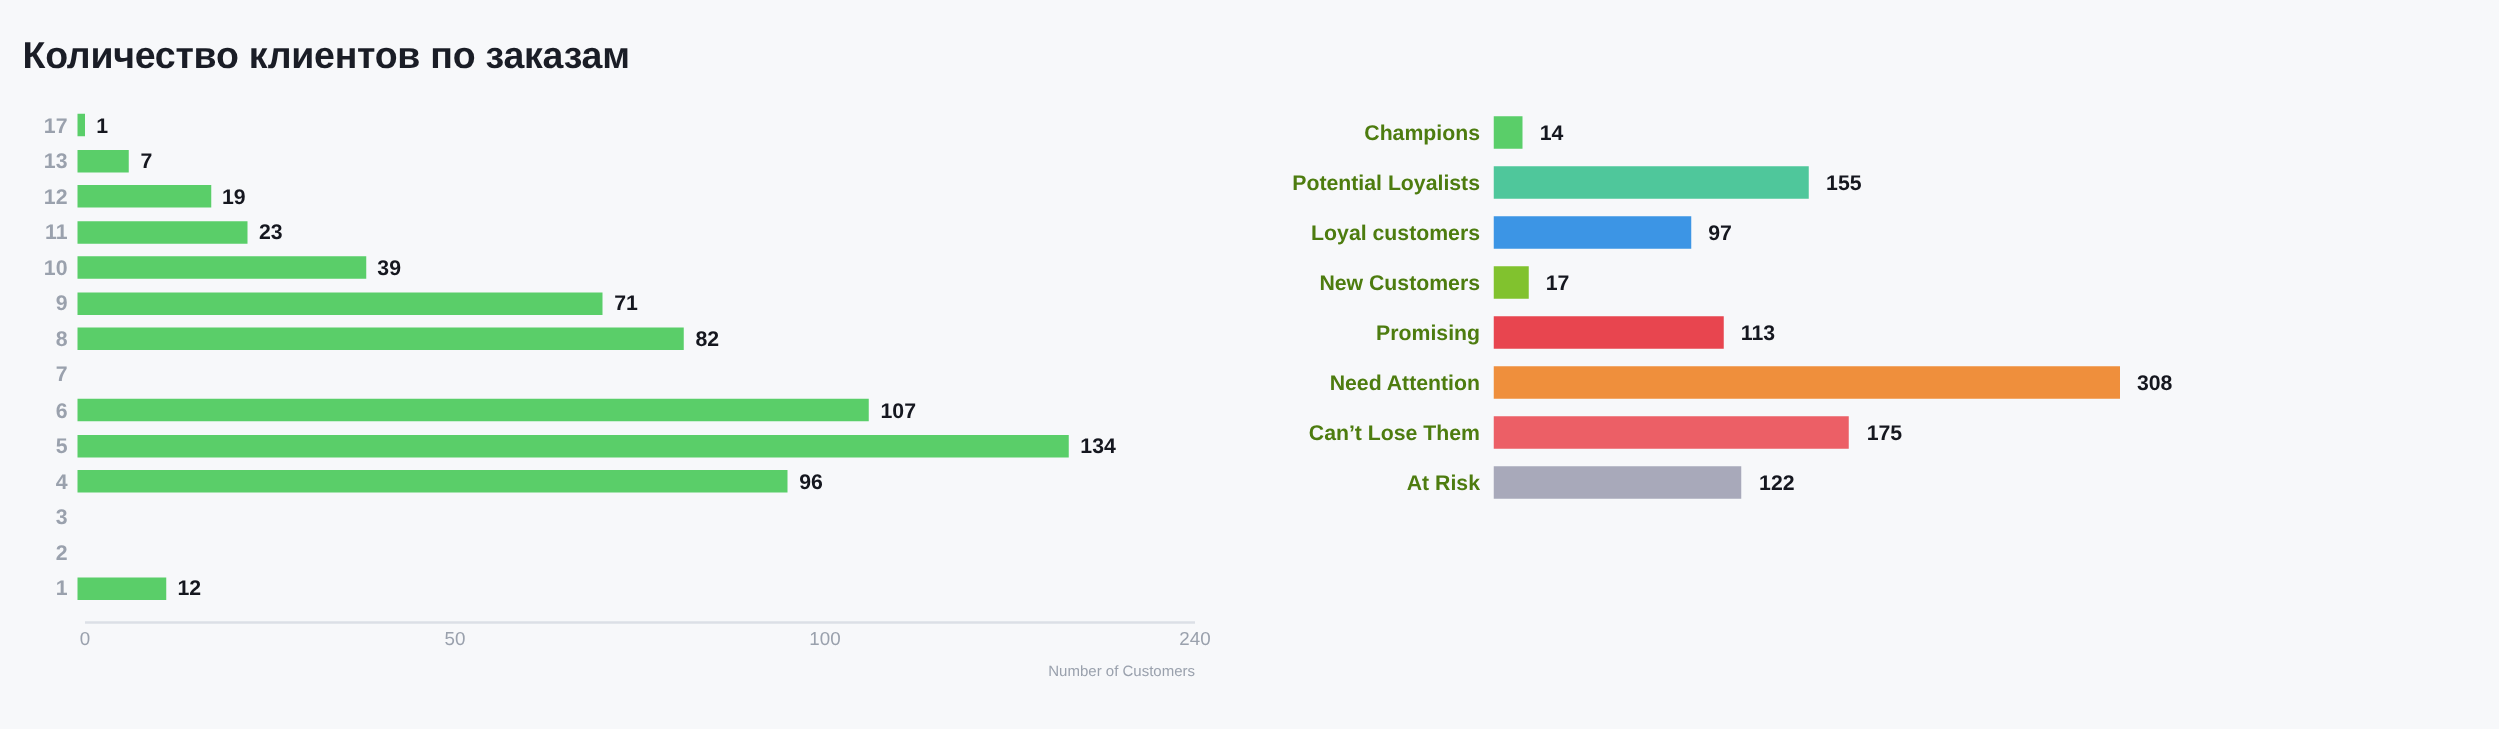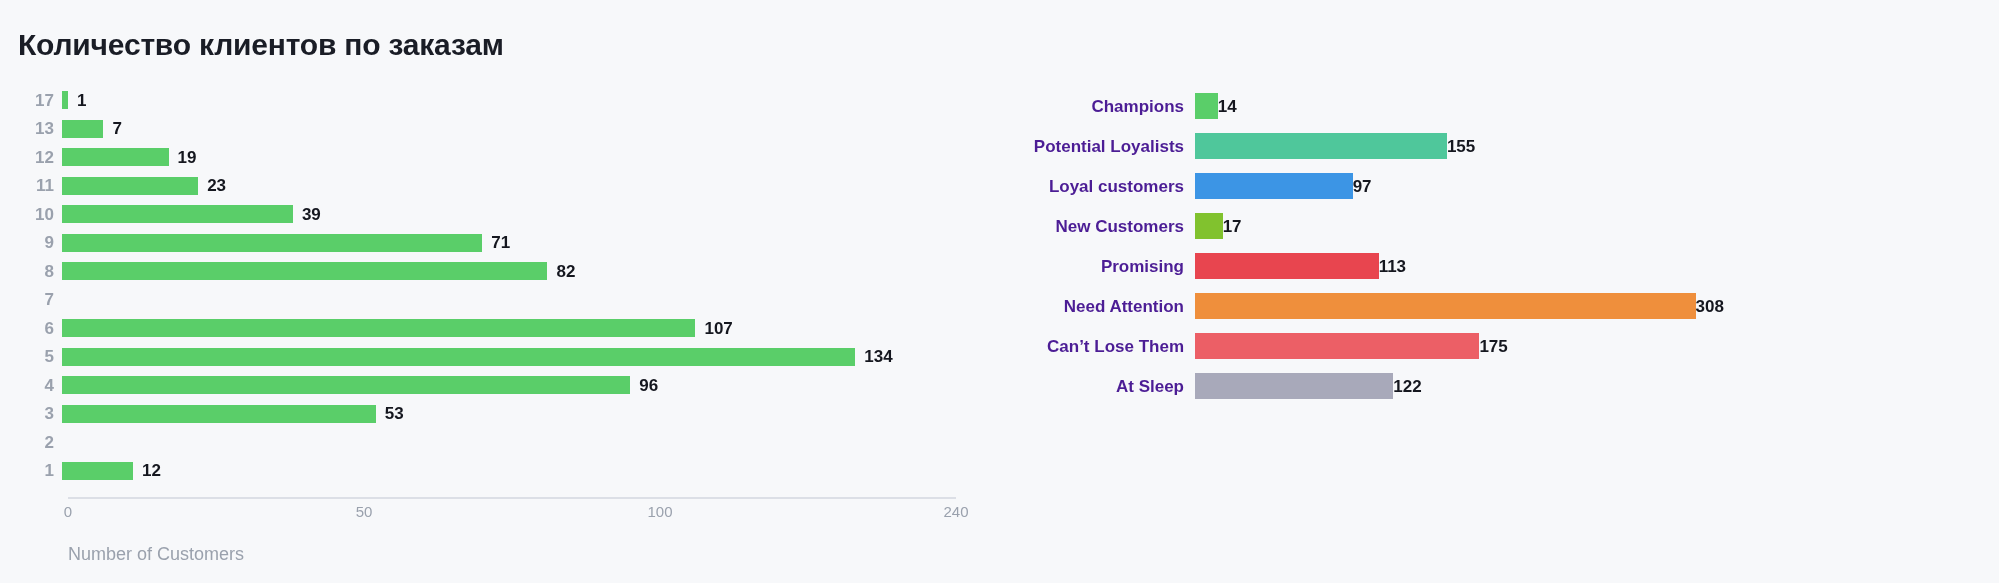--- a/index.html
+++ b/index.html
@@ -105,25 +105,25 @@
   }
   .tick {
     position: absolute;
     font-size: 15px;
     color: #9aa1ad;
     transform: translateX(-50%);
     white-space: nowrap;
   }
   .axis-label-x {
     position: absolute;
-    top: 544px;
+    top: 530px;
     left: 68px;
     width: 888px;
-    text-align: left;
-    font-size: 18px;
+    text-align: right;
+    font-size: 12px;
     color: #9aa1ad;
   }
 
   
   .plot-right {
     position: absolute;
     left: 1000px;
     top: 86px;
     width: 999px;
   }
@@ -132,37 +132,37 @@
     height: 40px;
     display: flex;
     align-items: center;
   }
   .cat-r {
     width: 195px;
     text-align: right;
     padding-right: 11px;
     font-size: 17px;
     font-weight: bold;
-    color: #4c1d95;
+    color: #4d7c0f;
     box-sizing: border-box;
     line-height: 1;
     white-space: nowrap;
   }
   .bar-r-wrap {
     position: relative;
     height: 26px;
     flex: 1;
     display: flex;
     align-items: center;
   }
   .bar-r {
     height: 26px;
   }
   .bar-val-r {
-    margin-left: 0;
+    margin-left: 14px;
     font-size: 17px;
     font-weight: bold;
     color: #15171f;
     white-space: nowrap;
     line-height: 1;
   }
 </style>
 </head>
 <body>
 
@@ -239,24 +239,20 @@
         </div>
         <div class="row-l">
           <div class="cat-l">4</div>
           <div class="bar-l-wrap">
             <div class="bar-l" style="width: 568.32px; background: rgb(90, 206, 105);"></div>
             <div class="bar-val-l">96</div>
           </div>
         </div>
         <div class="row-l">
           <div class="cat-l">3</div>
-          <div class="bar-l-wrap">
-            <div class="bar-l" style="width: 313.76px; background: rgb(90, 206, 105);"></div>
-            <div class="bar-val-l">53</div>
-          </div>
         </div>
         <div class="row-l">
           <div class="cat-l">2</div>
         </div>
         <div class="row-l">
           <div class="cat-l">1</div>
           <div class="bar-l-wrap">
             <div class="bar-l" style="width: 71.04px; background: rgb(90, 206, 105);"></div>
             <div class="bar-val-l">12</div>
           </div>
@@ -320,20 +316,20 @@
         </div>
       </div>
       <div class="row-r">
         <div class="cat-r">Can’t Lose Them</div>
         <div class="bar-r-wrap">
           <div class="bar-r" style="width: 284.375px; background: rgb(236, 95, 102);"></div>
           <div class="bar-val-r">175</div>
         </div>
       </div>
       <div class="row-r">
-        <div class="cat-r">At Sleep</div>
+        <div class="cat-r">At Risk</div>
         <div class="bar-r-wrap">
           <div class="bar-r" style="width: 198.25px; background: rgb(168, 169, 186);"></div>
           <div class="bar-val-r">122</div>
         </div>
       </div>
     </div>
 </div>
 
 </body></html>

